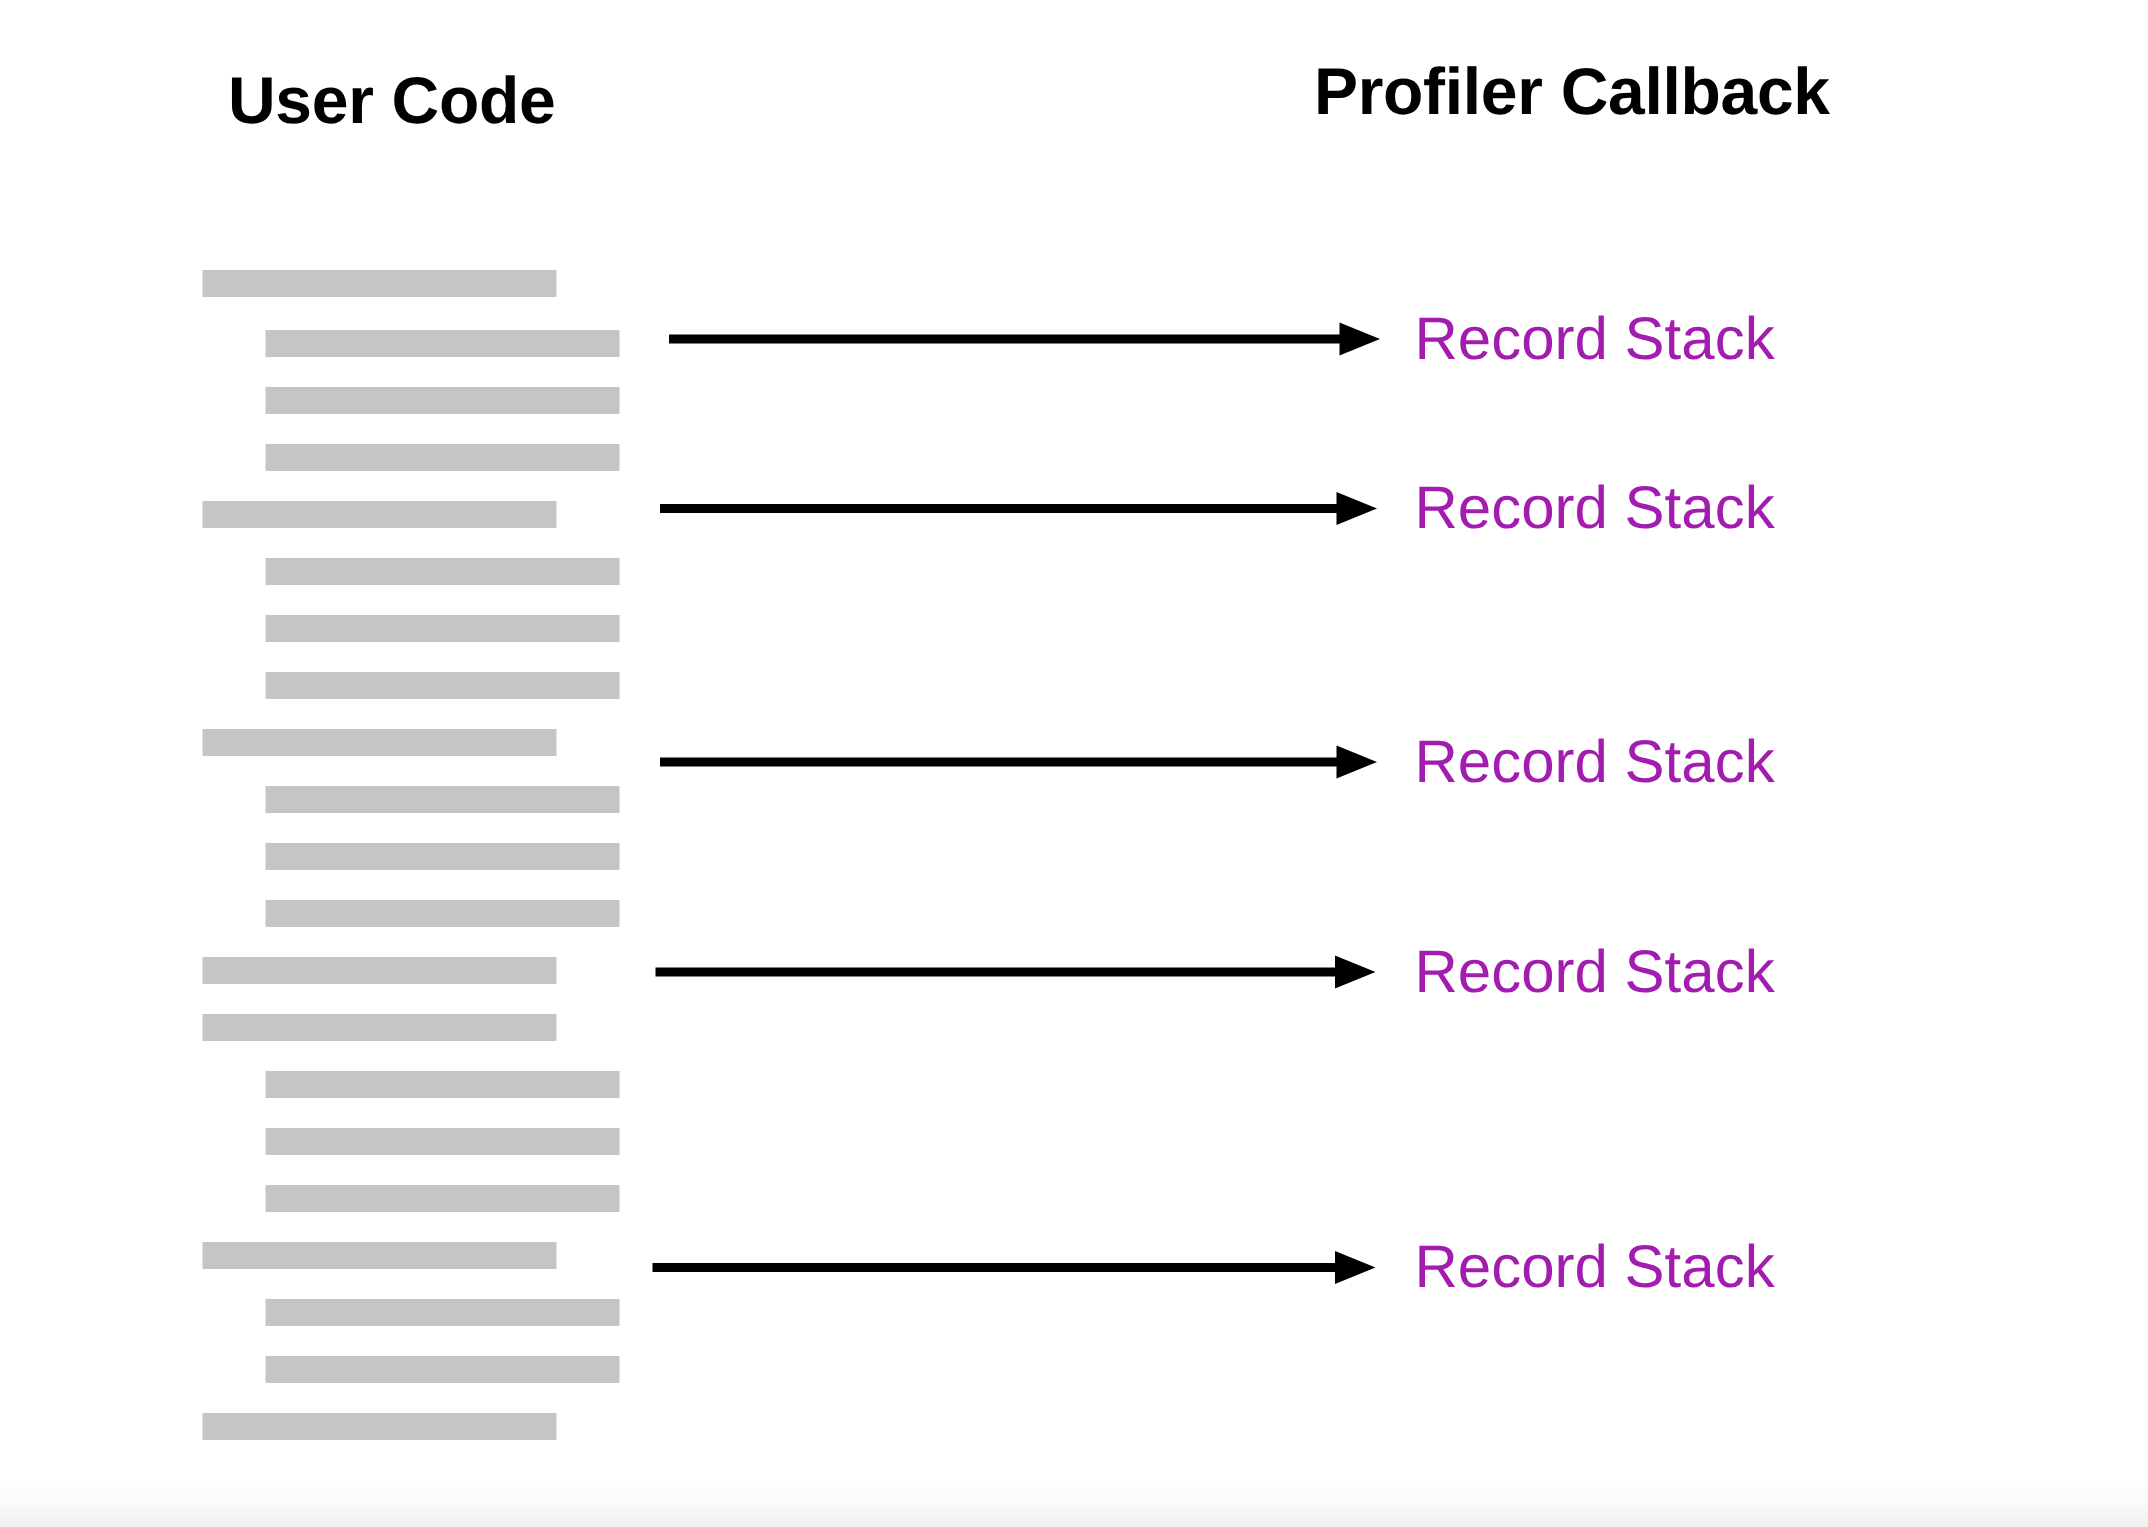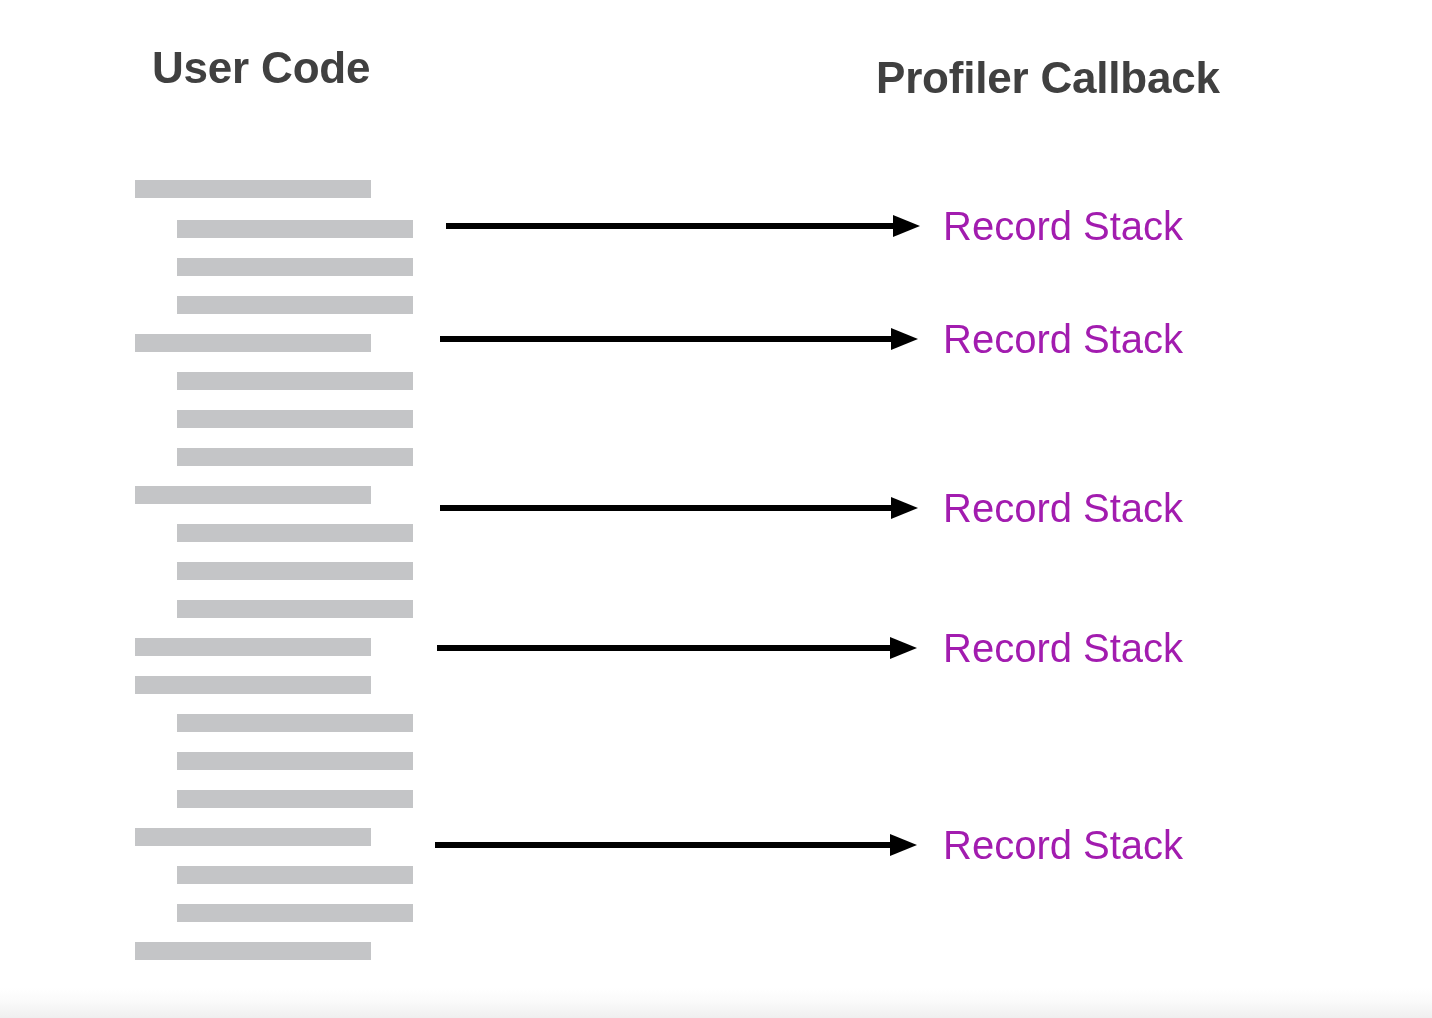--- a/index.html
+++ b/index.html
@@ -29,26 +29,26 @@
     background: linear-gradient(to bottom, #ffffff 0%, #fafafa 45%, #efefef 100%);
     pointer-events: none;
   }
 
   
   .col-title {
     position: absolute;
     font-weight: bold;
     font-size: 44px;
     line-height: 1;
-    color: #404040;
+    color: #000000;
     white-space: nowrap;
     letter-spacing: -0.2px;
   }
   #title-user-code  { left: 152px; top: 46px; }
-  #title-profiler   { left: 876px; top: 56px; }
+  #title-profiler   { left: 876px; top: 40px; }
 
   
   .code-bar {
     position: absolute;
     height: 18px;
     background: #c4c5c7;
   }
   .code-bar.flat   { left: 135px; width: 236px; }
   .code-bar.indent { left: 177px; width: 236px; }
 

